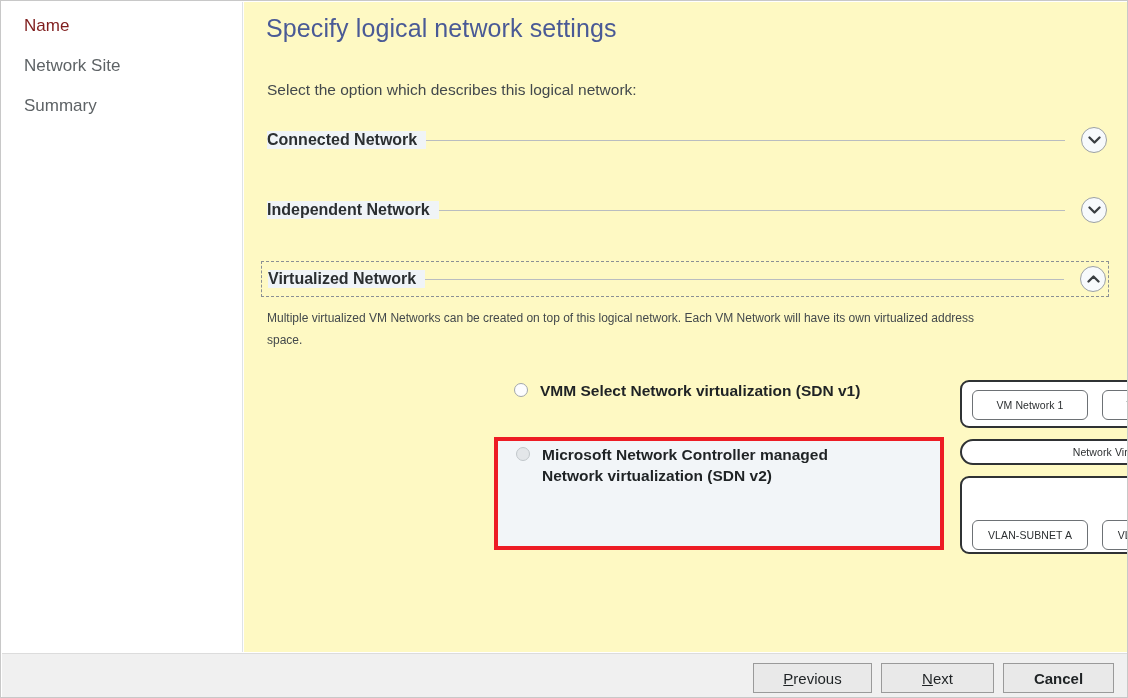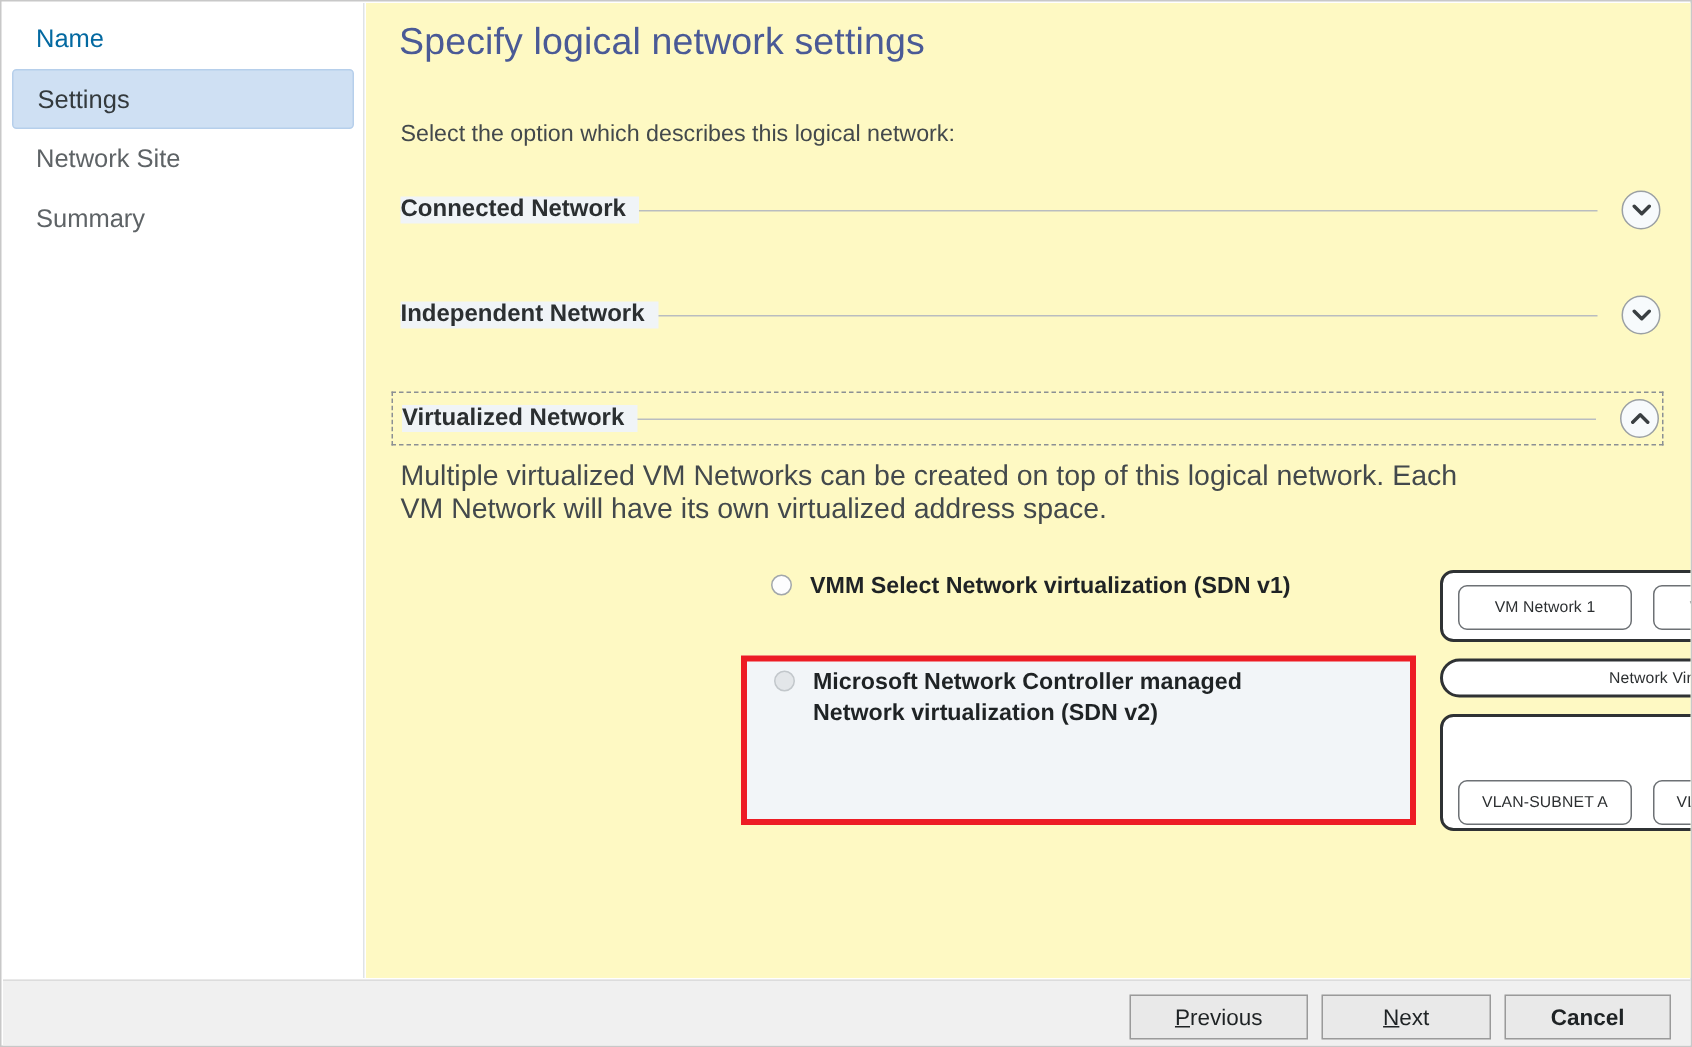--- a/index.html
+++ b/index.html
@@ -48,21 +48,21 @@
     border-radius: 3px;
     box-sizing: border-box;
     white-space: nowrap;
   }
   .nav-item.first { margin-top: 4px; }
   .nav-item.selected {
     background: #cfe0f3;
     border: 1px solid #b6cfeb;
     color: #343a3d;
   }
-  .nav-item.strong { color: #0369a1; }
+  .nav-item.strong { color: #7f1d1d; }
 
   
   #main {
     position: absolute;
     left: 243px;
     top: 1px;
     width: 884px;
     height: 650px;
     background: #fef9c3;
     box-sizing: border-box;
@@ -149,21 +149,21 @@
   #sec-connected   { top: 120px; }
   #sec-independent { top: 190px; }
   #sec-virtualized { top: 259px; }
 
   
   #virt-desc {
     position: absolute;
     left: 23px;
     top: 305px;
     width: 720px;
-    font-size: 19px;
+    font-size: 12px;
     line-height: 22px;
     color: #43494c;
   }
 
   
   #red-box {
     position: absolute;
     left: 250px;
     top: 435px;
     width: 450px;
@@ -299,23 +299,20 @@
   #btn-cancel   { left: 1001px; width: 111px; font-weight: bold; }
 </style>
 </head>
 <body>
 
 <div id="wizard">
 
   <div id="sidebar">
     <div class="nav-item first strong">
       <span>Name</span>
-    </div>
-    <div class="nav-item selected">
-      <span>Settings</span>
     </div>
     <div class="nav-item">
       <span>Network Site</span>
     </div>
     <div class="nav-item">
       <span>Summary</span>
     </div>
   </div>
 
   <div id="main">

